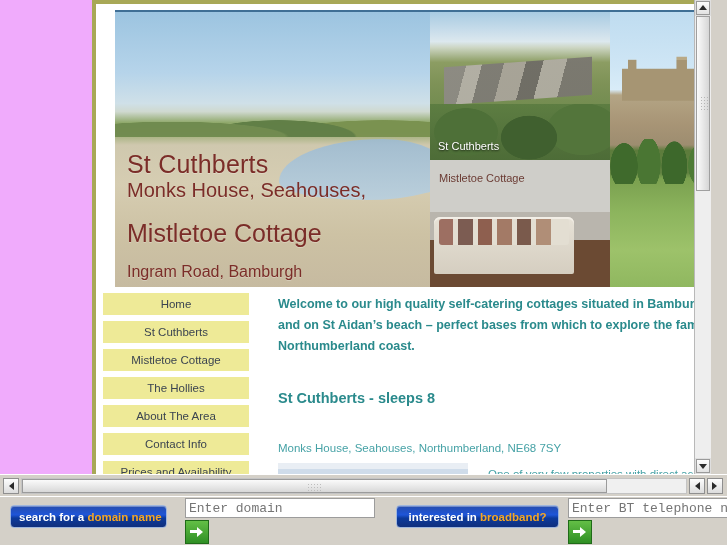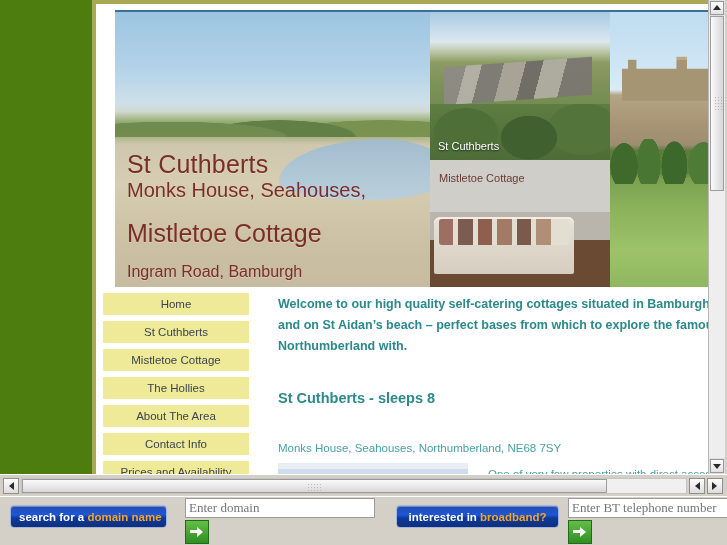--- a/index.html
+++ b/index.html
@@ -9,23 +9,22 @@
     background: #d4d0c8;
     font-family: "Liberation Sans", sans-serif;
   }
 
   #root { position: relative; width: 727px; height: 545px; }
 
   
   #viewport {
     position: absolute; left: 0; top: 0;
     width: 711px; height: 474px;
-    background: #4d7c0f;
+    background: #f0abfc;
     overflow: hidden;
-    padding-left: 14px;
   }
 
   
   #site-frame {
     position: absolute; left: 92px; top: 0px;
     width: 635px; height: 474px;
     background: #a8a857;
     box-sizing: border-box;
     padding: 4px 0 0 4px;
   }
@@ -315,21 +314,21 @@
   .pill .hl { color: #f5a623; }
   #pill-domain { left: 10px; top: 505px; width: 157px; }
   #pill-broadband { left: 396px; top: 505px; width: 163px; }
 
   .tb-input {
     position: absolute; height: 20px;
     border: 1px solid #9c9c9c;
     background: #ffffff;
     font-size: 13px; color: #1a1a1a;
     padding: 0 3px; box-sizing: border-box;
-    font-family: Liberation Serif, serif;
+    font-family: Liberation Mono, monospace;
   }
   #inp-domain { left: 185px; top: 498px; width: 190px; }
   #inp-phone { left: 568px; top: 498px; width: 175px; }
 
   .go-btn {
     position: absolute; width: 22px; height: 22px;
     background: linear-gradient(to bottom, #63bf46, #2f8f24);
     border: 1px solid #1f6b18;
     cursor: pointer;
   }
@@ -386,21 +385,21 @@
           <div class="nav-item">The Hollies</div>
           <div class="nav-item">About The Area</div>
           <div class="nav-item">Contact Info</div>
           <div class="nav-item">Prices and Availability</div>
         </div>
 
         <div id="content">
           <div id="intro">
             <span class="l">Welcome to our high quality self-catering cottages situated in Bamburgh</span>
             <span class="l">and on St Aidan’s beach –  perfect bases from which to explore the famous</span>
-            <span class="l">Northumberland with.</span>
+            <span class="l">Northumberland coast.</span>
           </div>
 
           <div id="sub-head">St Cuthberts - sleeps 8</div>
 
           <div id="address">Monks House, Seahouses, Northumberland, NE68 7SY</div>
 
           <div id="teaser-row">
             <div id="teaser-thumb"></div>
             <div id="teaser-text">One of very few properties with direct access to the</div>
           </div>

